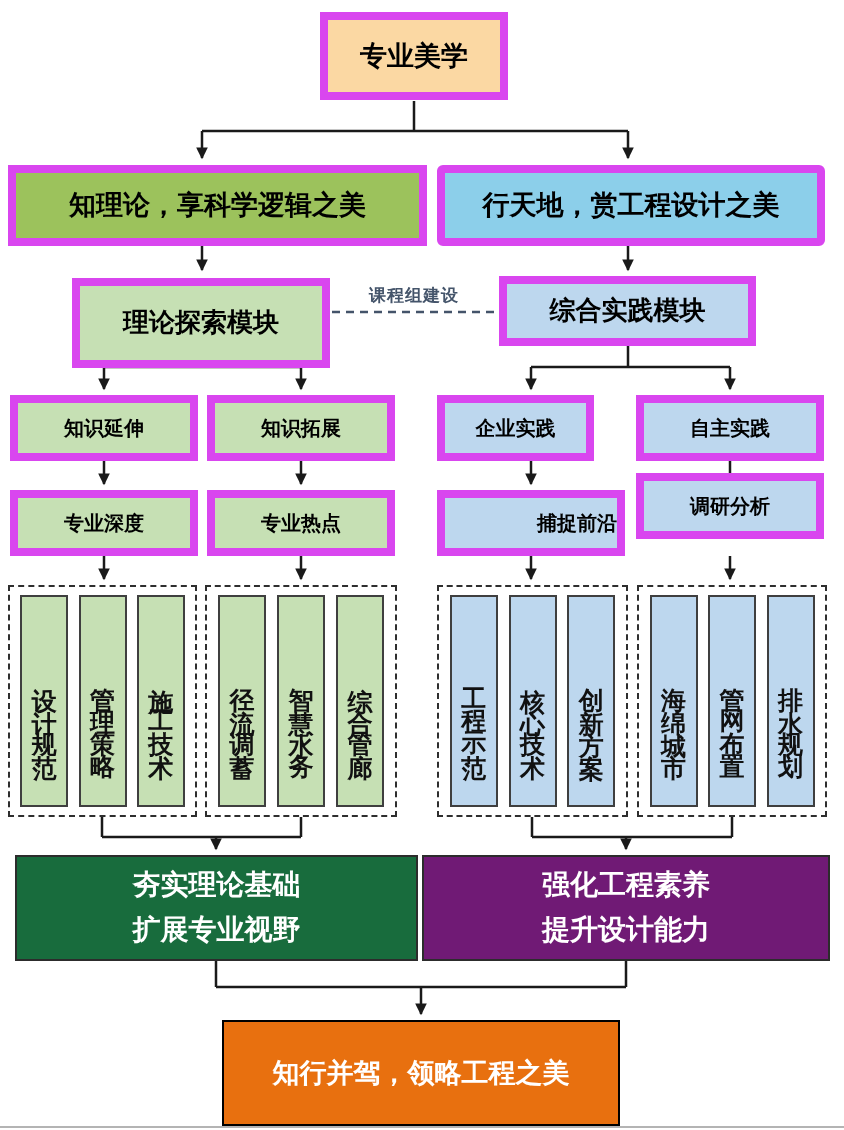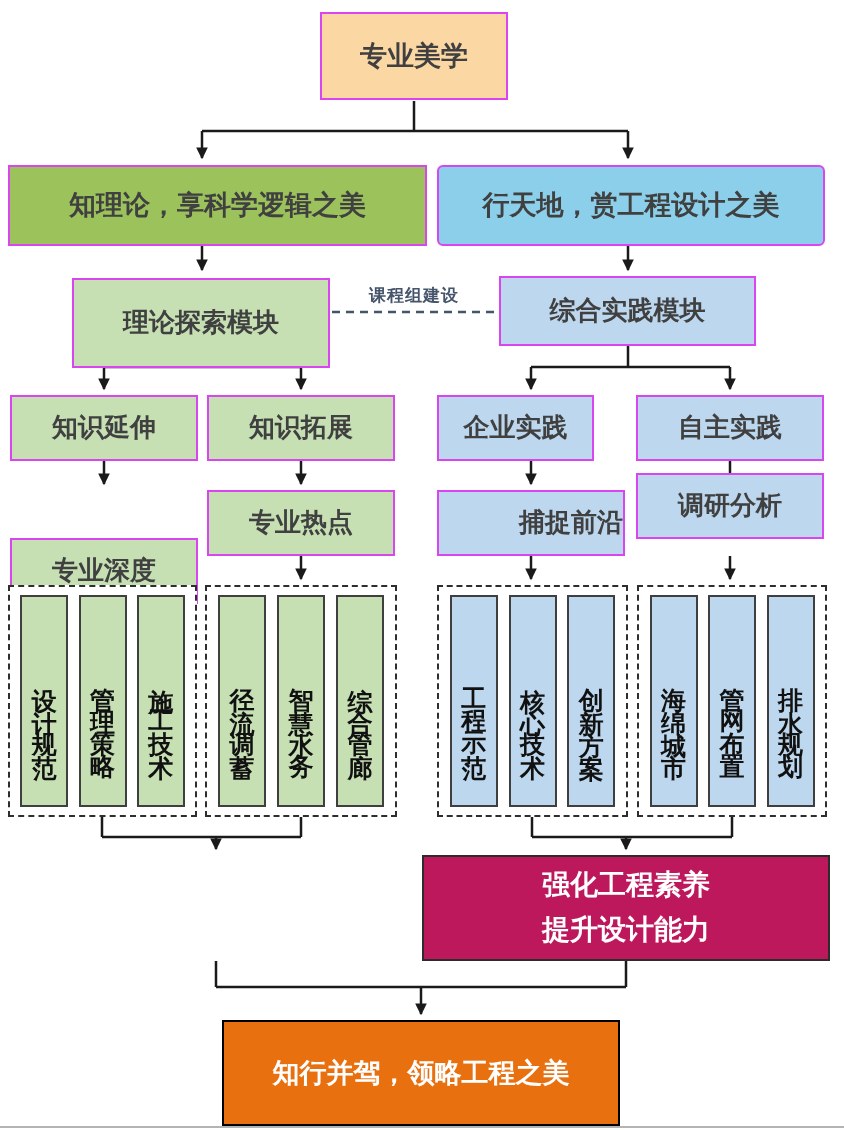--- a/index.html
+++ b/index.html
@@ -4,30 +4,30 @@
 <style>
   html,body { margin:0; padding:0; background:#ffffff; }
   .canvas {
     position:relative; width:844px; height:1130px; background:#ffffff;
     font-family:"Liberation Serif", serif; overflow:hidden;
   }
   .connectors { position:absolute; left:0; top:0; width:844px; height:1130px; }
   .node {
     position:absolute; box-sizing:border-box;
     display:flex; align-items:center; justify-content:center;
-    text-align:center; font-weight:bold; color:#404040;
-    border:2px solid #d946ef; line-height:1.2;
+    text-align:center; font-weight:bold; color:#000000;
+    border:8px solid #d946ef; line-height:1.2;
   }
   .root   { background:#FBD8A3; font-size:27px; }
   .branch-theory   { background:#9CC25C; font-size:27px; }
   .branch-practice { background:#8CCFEA; font-size:27px;border-radius:6px; }
   .green  { background:#C6E0B4; }
   .blue   { background:#BDD7EE; }
   .mod    { font-size:26px; }
-  .lvl    { font-size:26px; }
+  .lvl    { font-size:20px; }
   .link-label {
     position:absolute; text-align:center; font-weight:bold;
     font-size:17px; color:#44546A; letter-spacing:1px;
   }
   .dashed-group {
     position:absolute; box-sizing:border-box;
     border:2px dashed #2e2e2e; background:#ffffff;
     display:flex; justify-content:space-evenly; align-items:center;
   }
   .vbox {
@@ -36,21 +36,21 @@
     display:flex; align-items:center; justify-content:center;
     writing-mode:vertical-rl; text-orientation:upright;
     font-size:25px; font-weight:bold; color:#111111;
     letter-spacing:22px; line-height:1; padding-top:22px;
   }
   .outcome {
     flex-direction:column; color:#ffffff; font-size:28px; line-height:1.6;
     border:2px solid #2c2c2c;
   }
   .outcome-theory   { background:#186C3D; }
-  .outcome-practice { background:#be185d; }
+  .outcome-practice { background:#701a75; }
   .final { background:#E8700F; color:#ffffff; font-size:27px; border:2px solid #000000; }
   .bottom-rule { position:absolute; left:0; top:1126px; width:844px; height:2px; background:#b4b4b4; }
 </style>
 </head>
 <body>
 
 <div class="canvas">
 
   <svg class="connectors" width="844" height="1130" viewBox="0 0 844 1130">
     <defs>
@@ -118,21 +118,21 @@
   <div class="node green lvl" style="left:207px; top:395px; width:188px; height:66px;">
     <span>知识拓展</span>
   </div>
   <div class="node blue lvl" style="left:437px; top:395px; width:157px; height:66px;">
     <span>企业实践</span>
   </div>
   <div class="node blue lvl" style="left:636px; top:395px; width:188px; height:66px;">
     <span>自主实践</span>
   </div>
 
-  <div class="node green lvl" style="left:10px; top:490px; width:188px; height:66px;margin-top:48px;">
+  <div class="node green lvl" style="left:10px; top:490px; width:188px; height:66px;">
     <span>专业深度</span>
   </div>
   <div class="node green lvl" style="left:207px; top:490px; width:188px; height:66px;">
     <span>专业热点</span>
   </div>
   <div class="node blue lvl" style="left:437px; top:490px; width:188px; height:66px;justify-content:flex-end;">
     <span>捕捉前沿</span>
   </div>
   <div class="node blue lvl" style="left:636px; top:473px; width:188px; height:66px;">
     <span>调研分析</span>
@@ -155,20 +155,24 @@
     <div class="vbox blue">核心技术</div>
     <div class="vbox blue">创新方案</div>
   </div>
 
   <div class="dashed-group" style="left:637px; top:585px; width:190px; height:232px;">
     <div class="vbox blue">海绵城市</div>
     <div class="vbox blue">管网布置</div>
     <div class="vbox blue">排水规划</div>
   </div>
 
+  <div class="node outcome outcome-theory" style="left:15px; top:855px; width:403px; height:106px;">
+    <span>夯实理论基础</span>
+    <span>扩展专业视野</span>
+  </div>
   <div class="node outcome outcome-practice" style="left:422px; top:855px; width:408px; height:106px;">
     <span>强化工程素养</span>
     <span>提升设计能力</span>
   </div>
 
   <div class="node final" style="left:222px; top:1020px; width:398px; height:106px;">
     <span>知行并驾，领略工程之美</span>
   </div>
 
   <div class="bottom-rule"></div>

